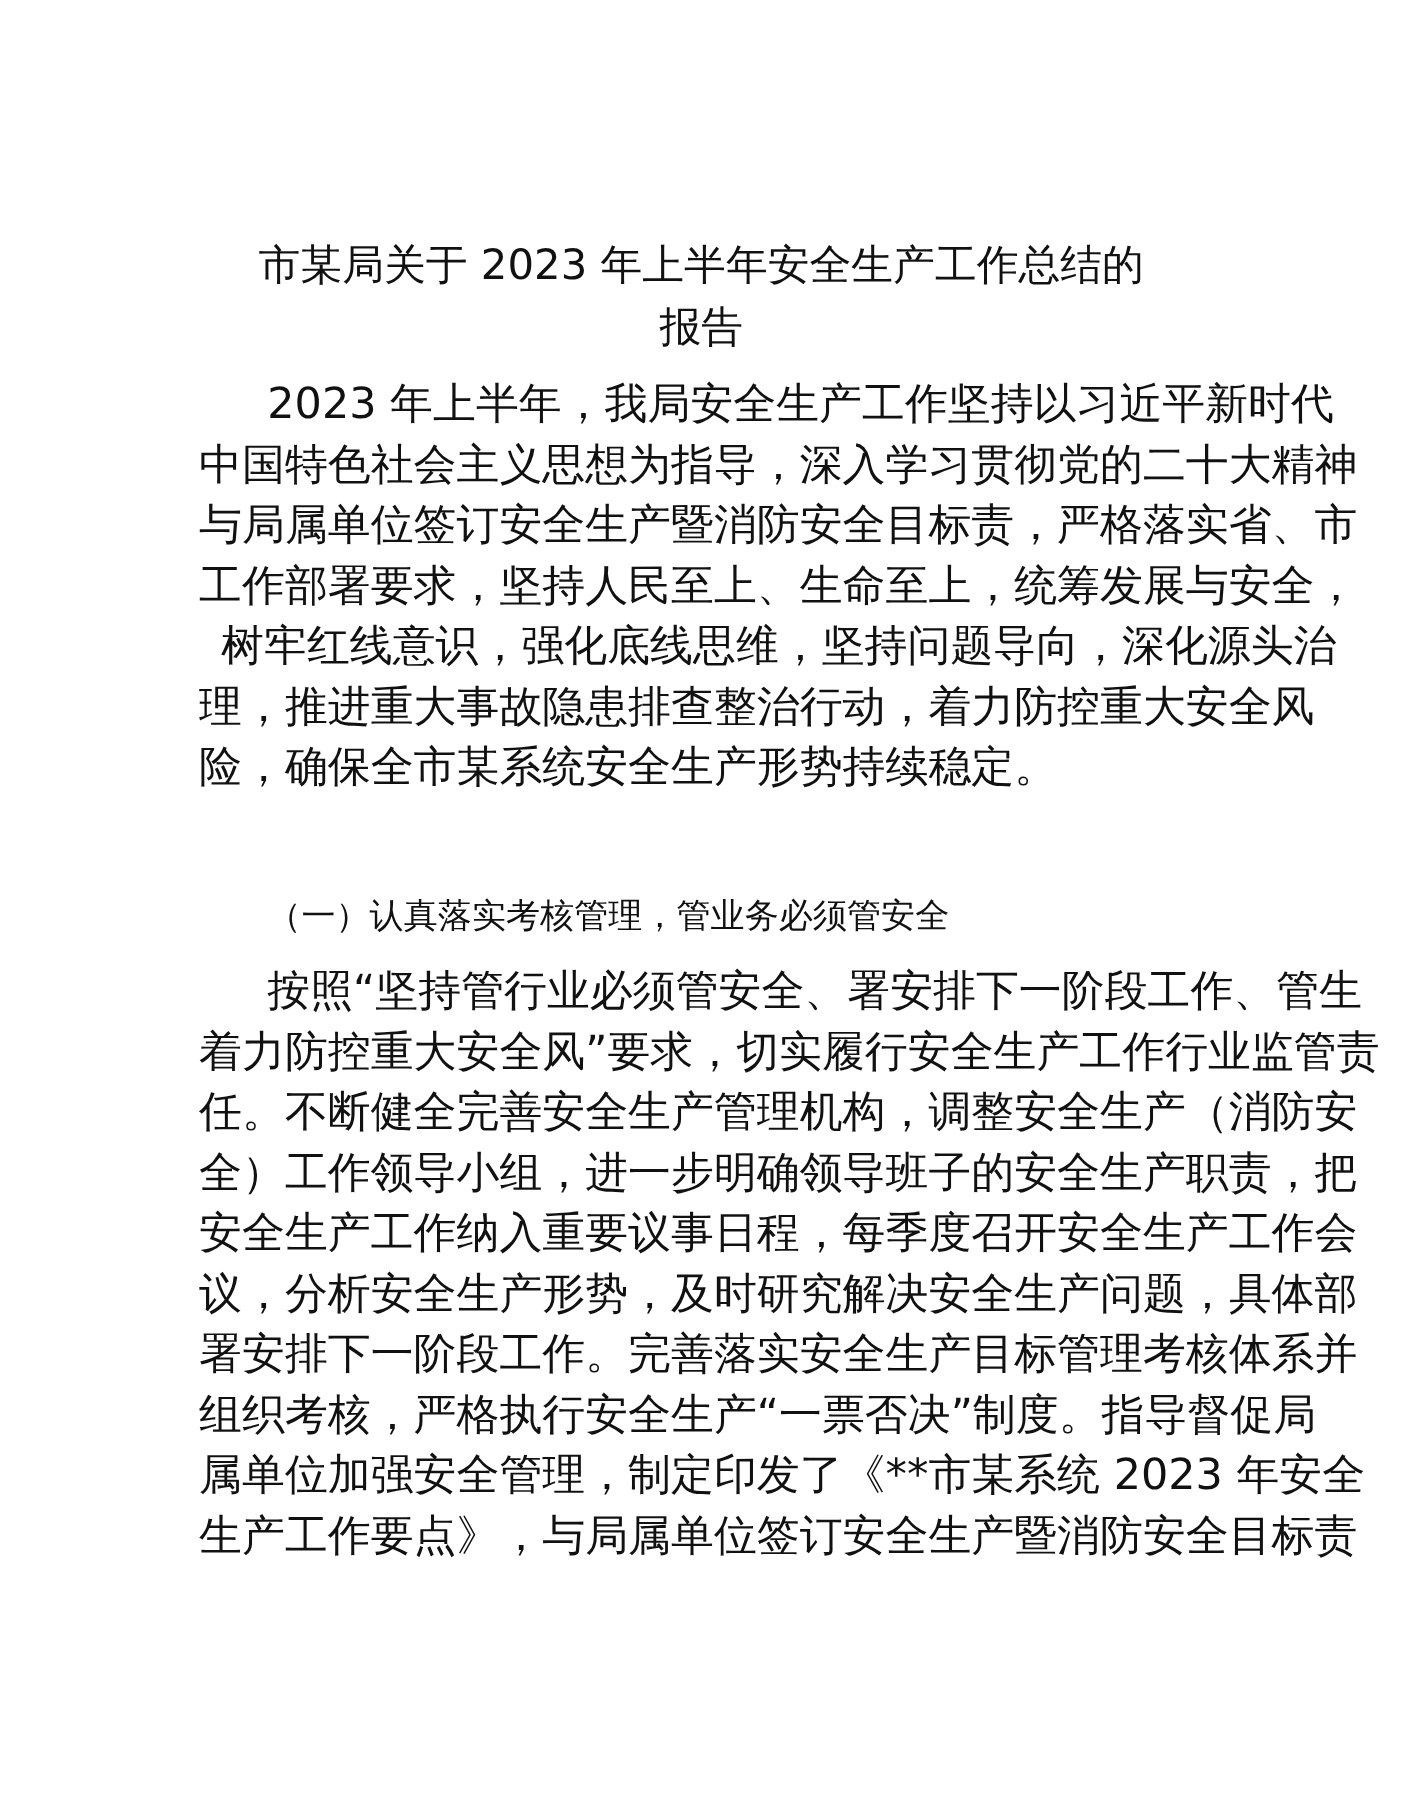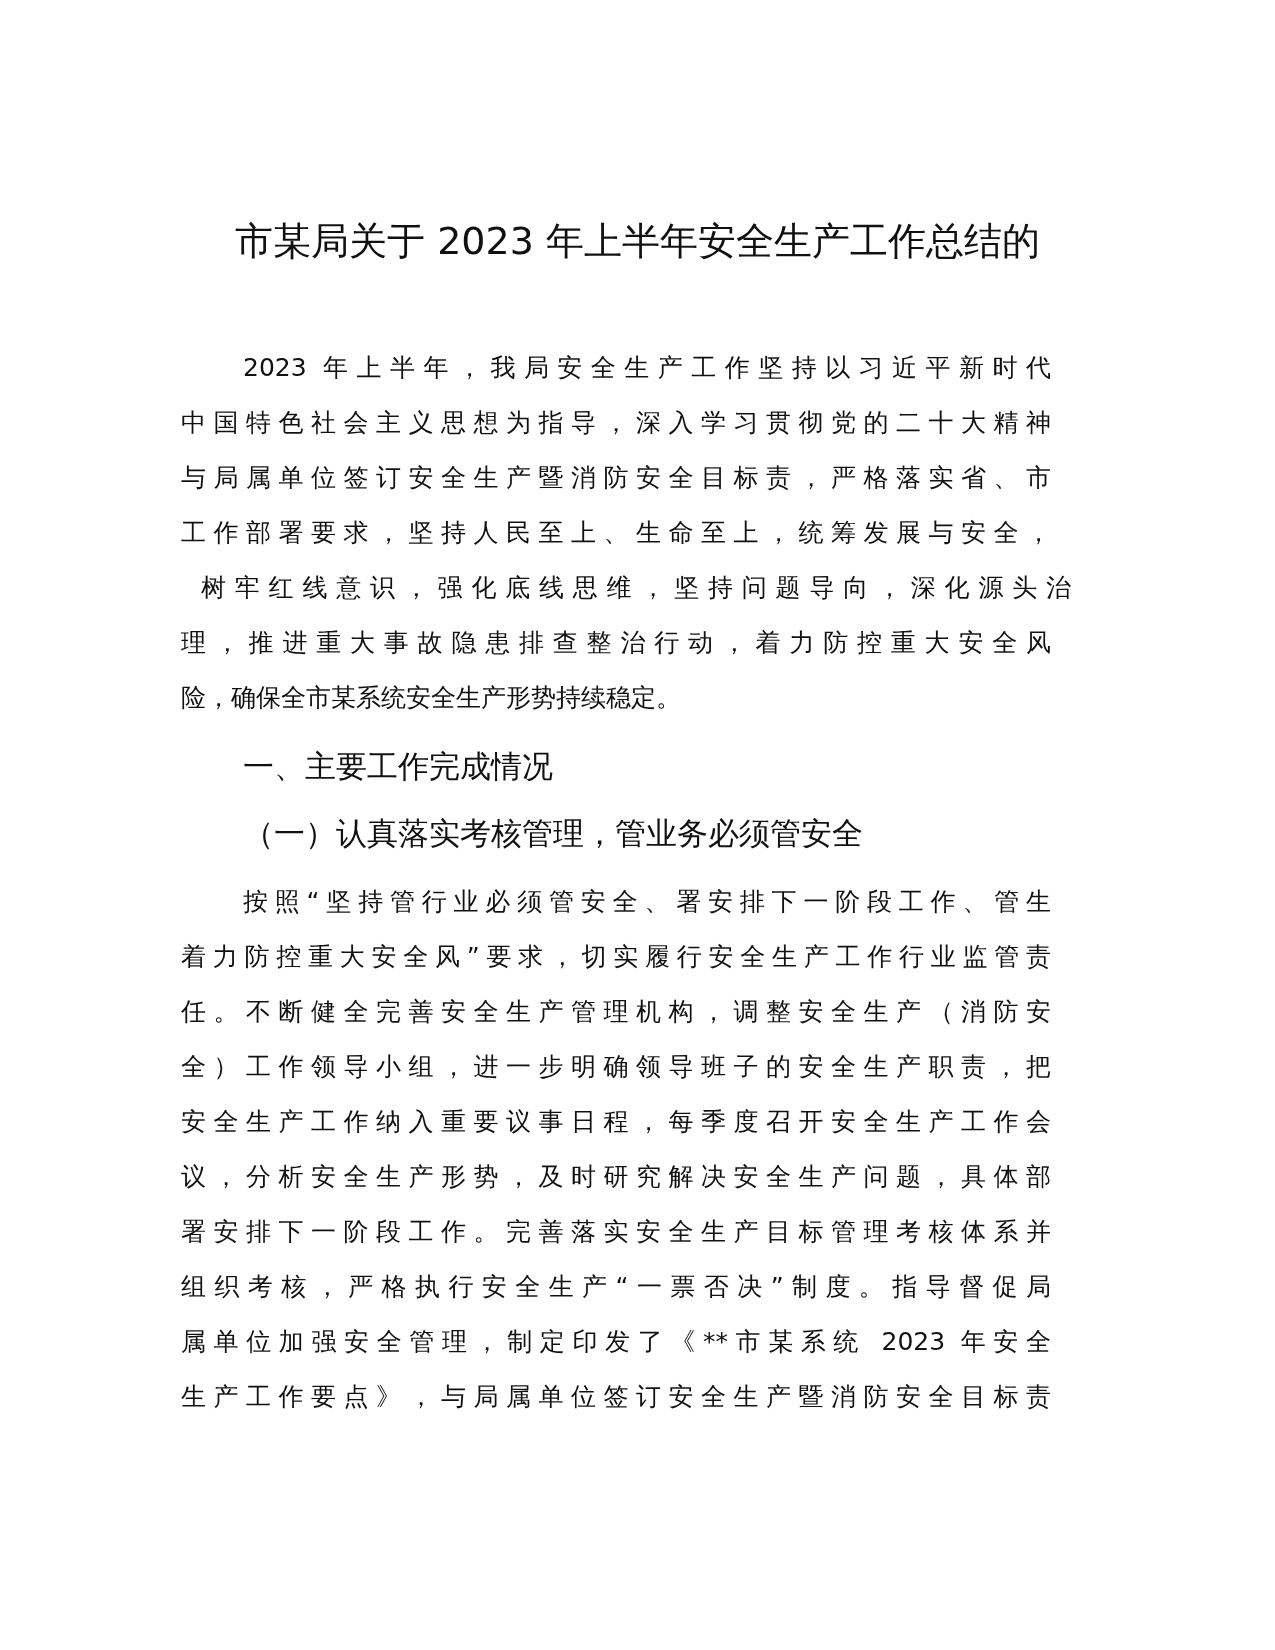--- a/index.html
+++ b/index.html
@@ -31,21 +31,21 @@
       font-size: 38px;
       line-height: 58px;
       letter-spacing: 0px;
       color: #111111;
       white-space: nowrap;
     }
     .line {
       position: absolute;
       left: 181px;
       width: 870px;
-      font-size: 25px;
+      font-size: 39px;
       line-height: 40px;
       white-space: nowrap;
       color: #111111;
       text-align: justify;
       text-align-last: justify;
     }
     .line.last {
       text-align-last: left;
     }
     .line.indent {
@@ -60,32 +60,32 @@
       white-space: nowrap;
       color: #111111;
     }
   </style>
 </head>
 <body>
 
 <div class="page">
 
   <div class="title" style="top:212px;">市某局关于 2023 年上半年安全生产工作总结的</div>
+  <div class="title" style="top:268px;">报告</div>
 
   <div>
     <div class="line indent" style="top:348px;">2023 年上半年，我局安全生产工作坚持以习近平新时代</div>
     <div class="line" style="top:403px;">中国特色社会主义思想为指导，深入学习贯彻党的二十大精神</div>
     <div class="line" style="top:458px;">与局属单位签订安全生产暨消防安全目标责，严格落实省、市</div>
     <div class="line" style="top:513px;">工作部署要求，坚持人民至上、生命至上，统筹发展与安全，</div>
     <div class="line" style="top:568px;margin-left:20px;">树牢红线意识，强化底线思维，坚持问题导向，深化源头治</div>
     <div class="line" style="top:623px;">理，推进重大事故隐患排查整治行动，着力防控重大安全风</div>
     <div class="line last" style="top:678px;">险，确保全市某系统安全生产形势持续稳定。</div>
   </div>
 
-  <div class="heading" style="top:746px;">一、主要工作完成情况</div>
 
   <div class="heading" style="top:813px;">（一）认真落实考核管理，管业务必须管安全</div>
 
   <div>
     <div class="line indent" style="top:882px;">按照“坚持管行业必须管安全、署安排下一阶段工作、管生</div>
     <div class="line" style="top:937px;">着力防控重大安全风”要求，切实履行安全生产工作行业监管责</div>
     <div class="line" style="top:992px;">任。不断健全完善安全生产管理机构，调整安全生产（消防安</div>
     <div class="line" style="top:1047px;">全）工作领导小组，进一步明确领导班子的安全生产职责，把</div>
     <div class="line" style="top:1102px;">安全生产工作纳入重要议事日程，每季度召开安全生产工作会</div>
     <div class="line" style="top:1157px;">议，分析安全生产形势，及时研究解决安全生产问题，具体部</div>

